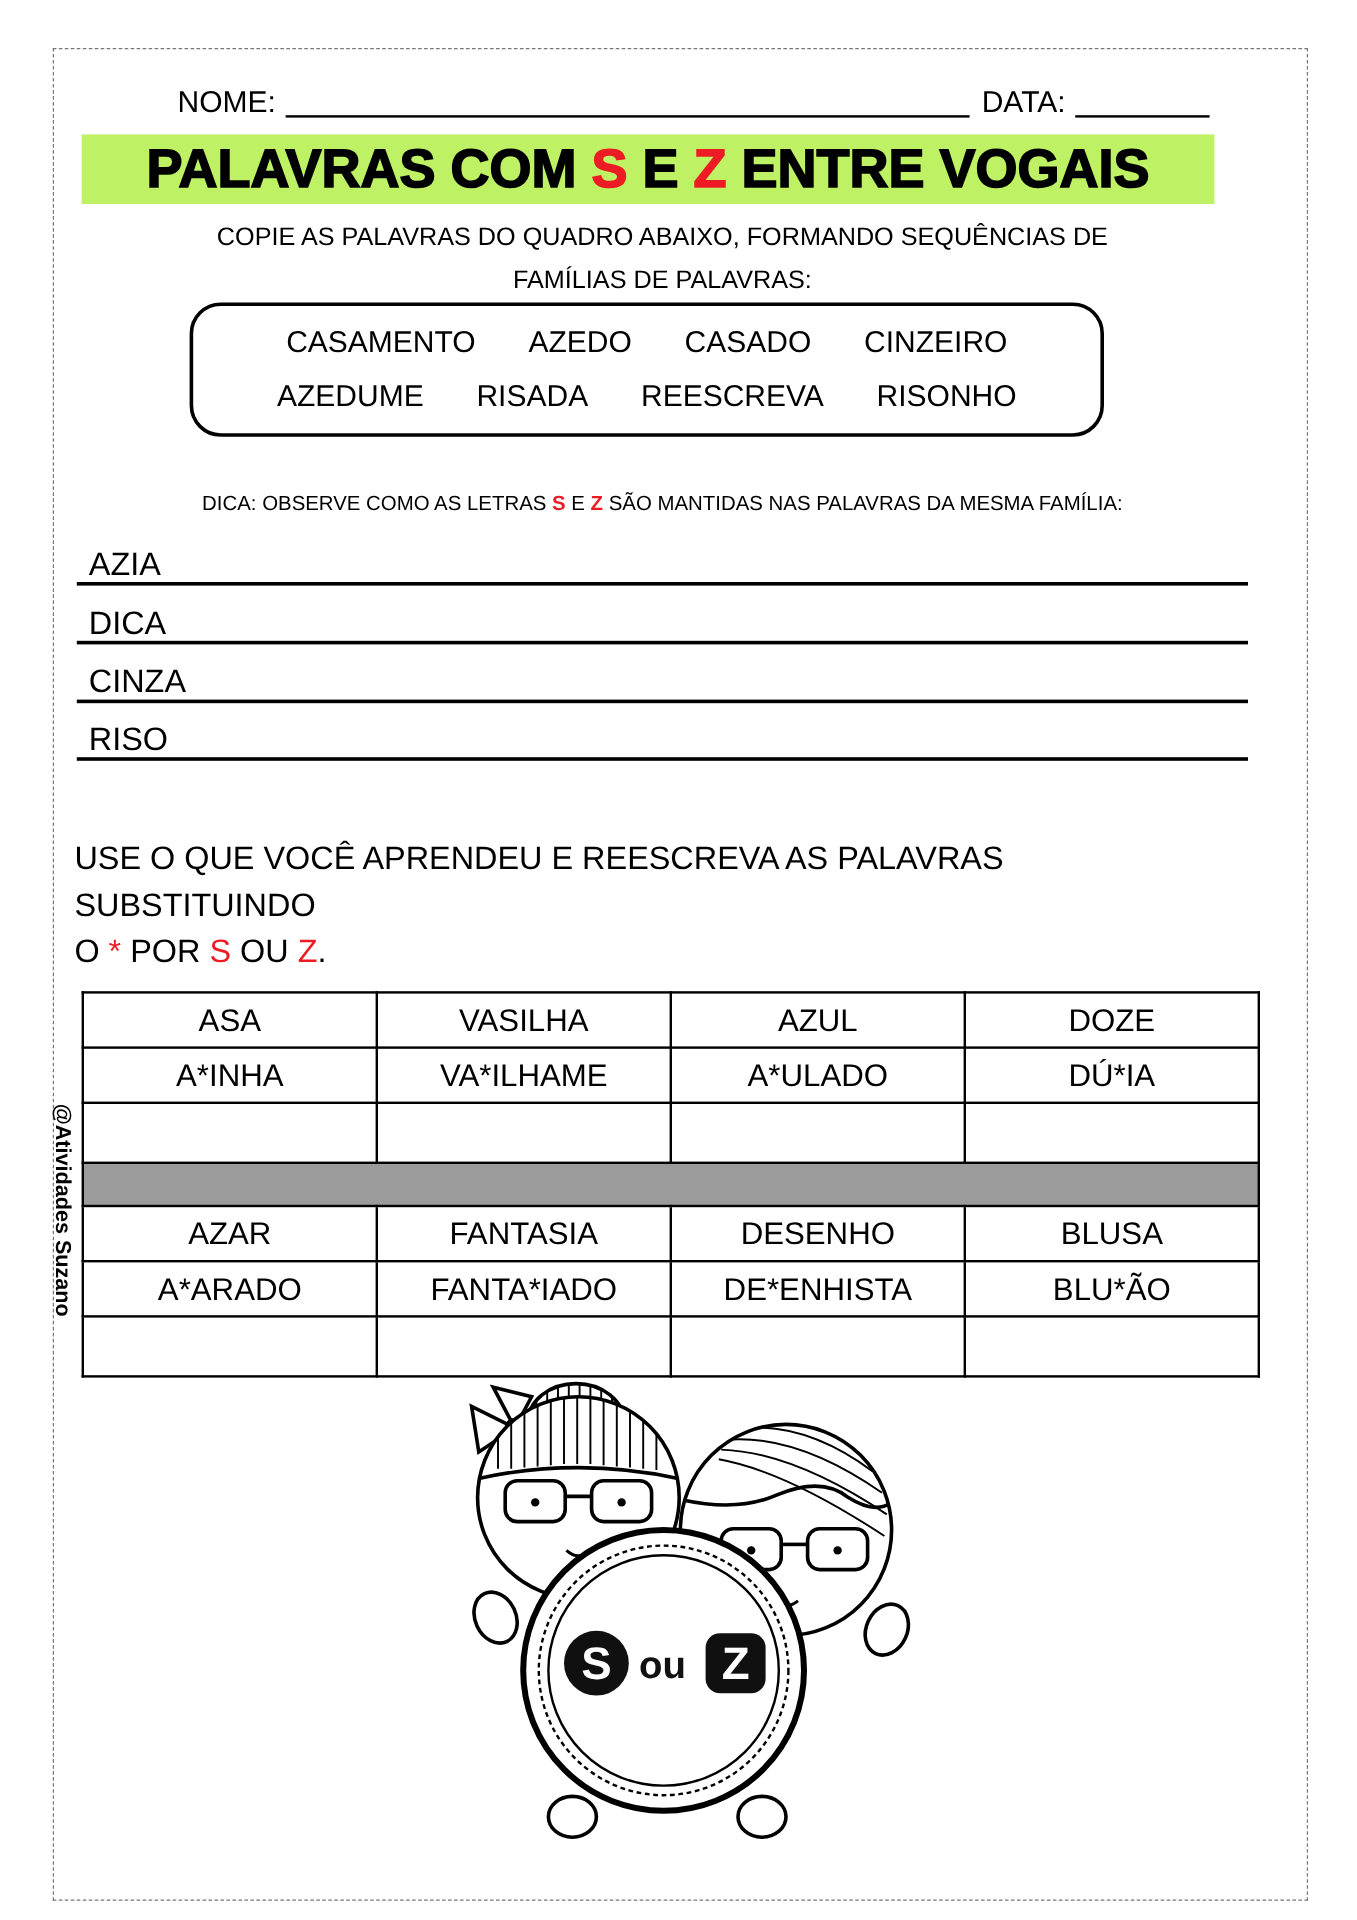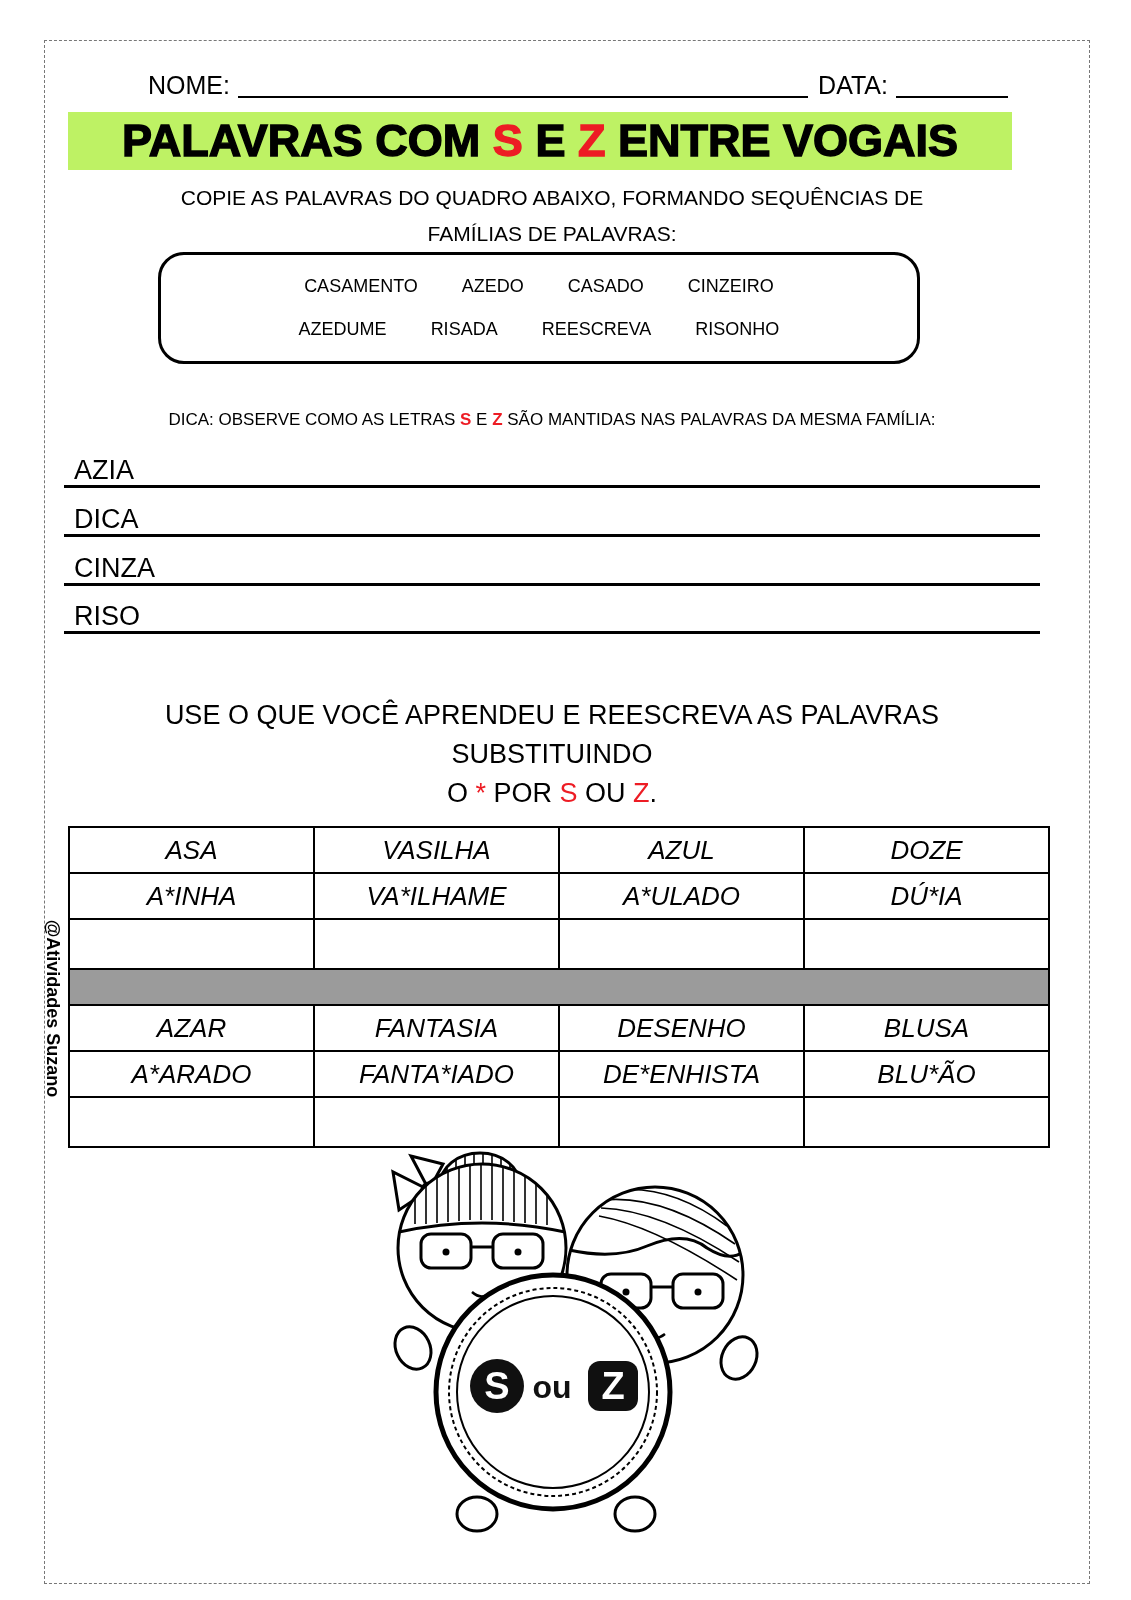--- a/index.html
+++ b/index.html
@@ -23,40 +23,40 @@
     -webkit-text-stroke:1.4px currentColor;white-space:nowrap;
   }
   .red{color:#ed1c24;}
 
   
   .instr1{position:absolute;left:62px;top:180px;width:980px;text-align:center;font-size:21px;line-height:36px;}
 
   
   .word-box{
     position:absolute;left:158px;top:252px;width:756px;height:106px;border:3px solid #000;border-radius:26px;
-    display:flex;flex-direction:column;justify-content:space-evenly;font-size:18px;
+    display:flex;flex-direction:column;justify-content:space-evenly;font-size:25px;
   }
   .wb-row{display:flex;justify-content:center;gap:44px;}
 
   
   .tip{position:absolute;left:62px;top:410px;width:980px;text-align:center;font-size:17px;}
   .tip .red{font-weight:bold;}
 
   
   .fam-line{position:absolute;left:64px;width:976px;height:36px;border-bottom:3px solid #000;
     font-size:27px;line-height:36px;padding-left:10px;box-sizing:border-box;}
   .fam-0{top:452px;} .fam-1{top:501px;} .fam-2{top:550px;} .fam-3{top:598px;}
 
   
-  .instr2{position:absolute;left:62px;top:696px;width:980px;text-align:center;font-size:27px;line-height:39px;}
+  .instr2{position:absolute;left:62px;top:696px;width:980px;text-align:left;font-size:27px;line-height:39px;}
 
   
   .fill-table{position:absolute;left:68px;top:826px;width:982px;border-collapse:collapse;table-layout:fixed;}
   .fill-table td{border:2px solid #000;text-align:center;font-size:26px;padding:0;}
-  .r-word td{height:44px;font-style:italic;}
+  .r-word td{height:44px;}
   .r-blank td{height:48px;}
   .r-sep td{height:34px;background:#9b9b9b;}
 
   
   .watermark{
     position:absolute;left:-48px;top:998px;width:200px;text-align:center;
     transform:rotate(90deg);font-size:18px;font-weight:bold;white-space:nowrap;
   }
 
   

